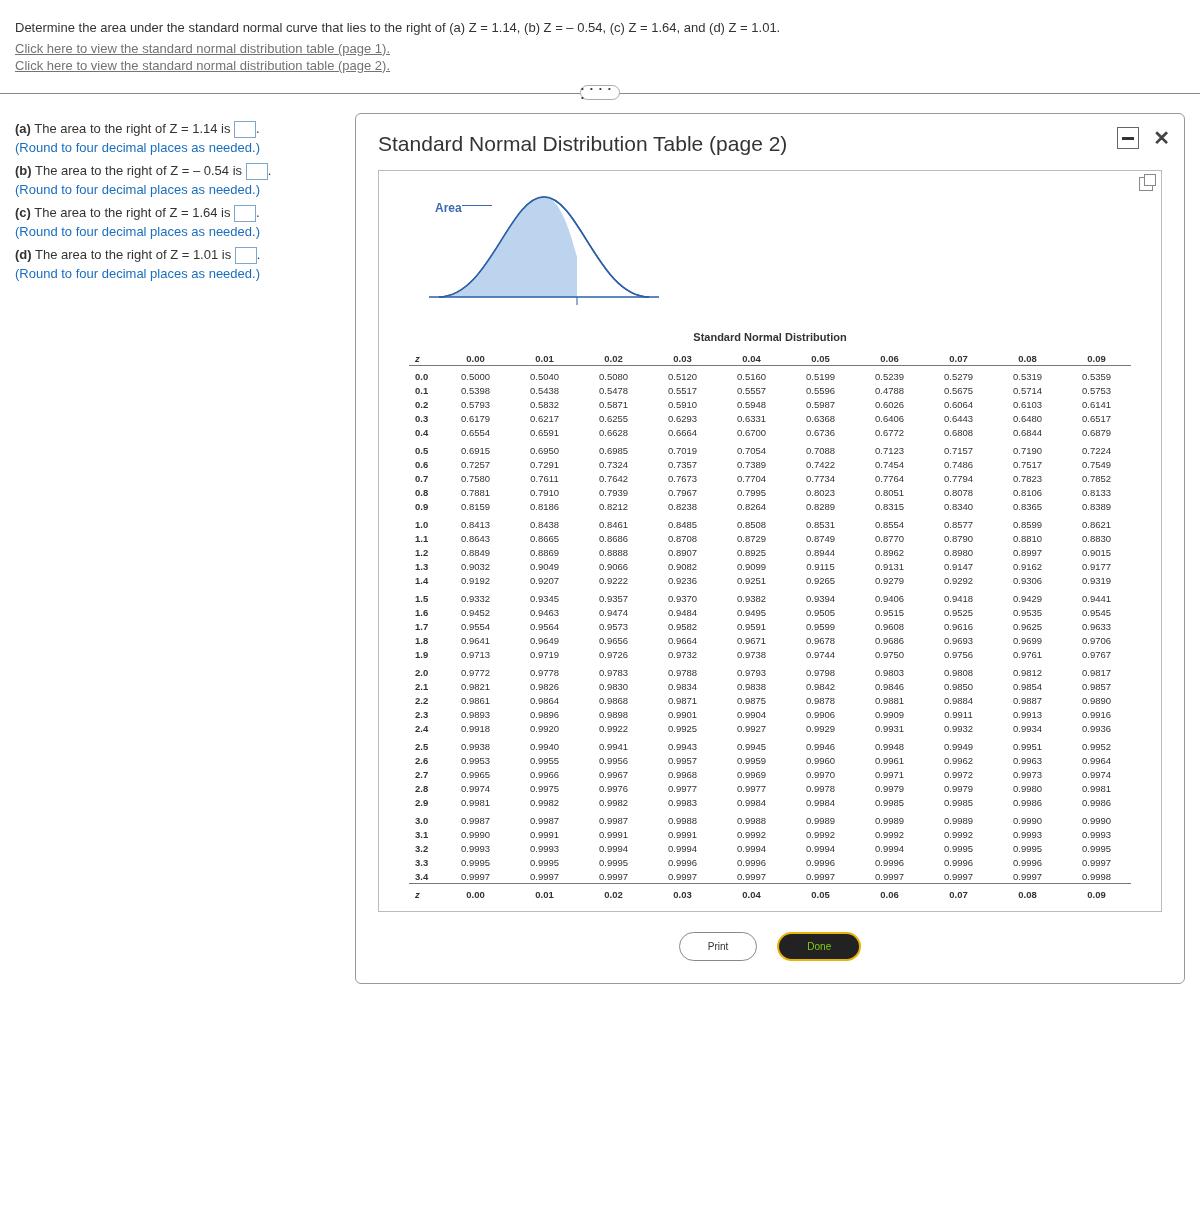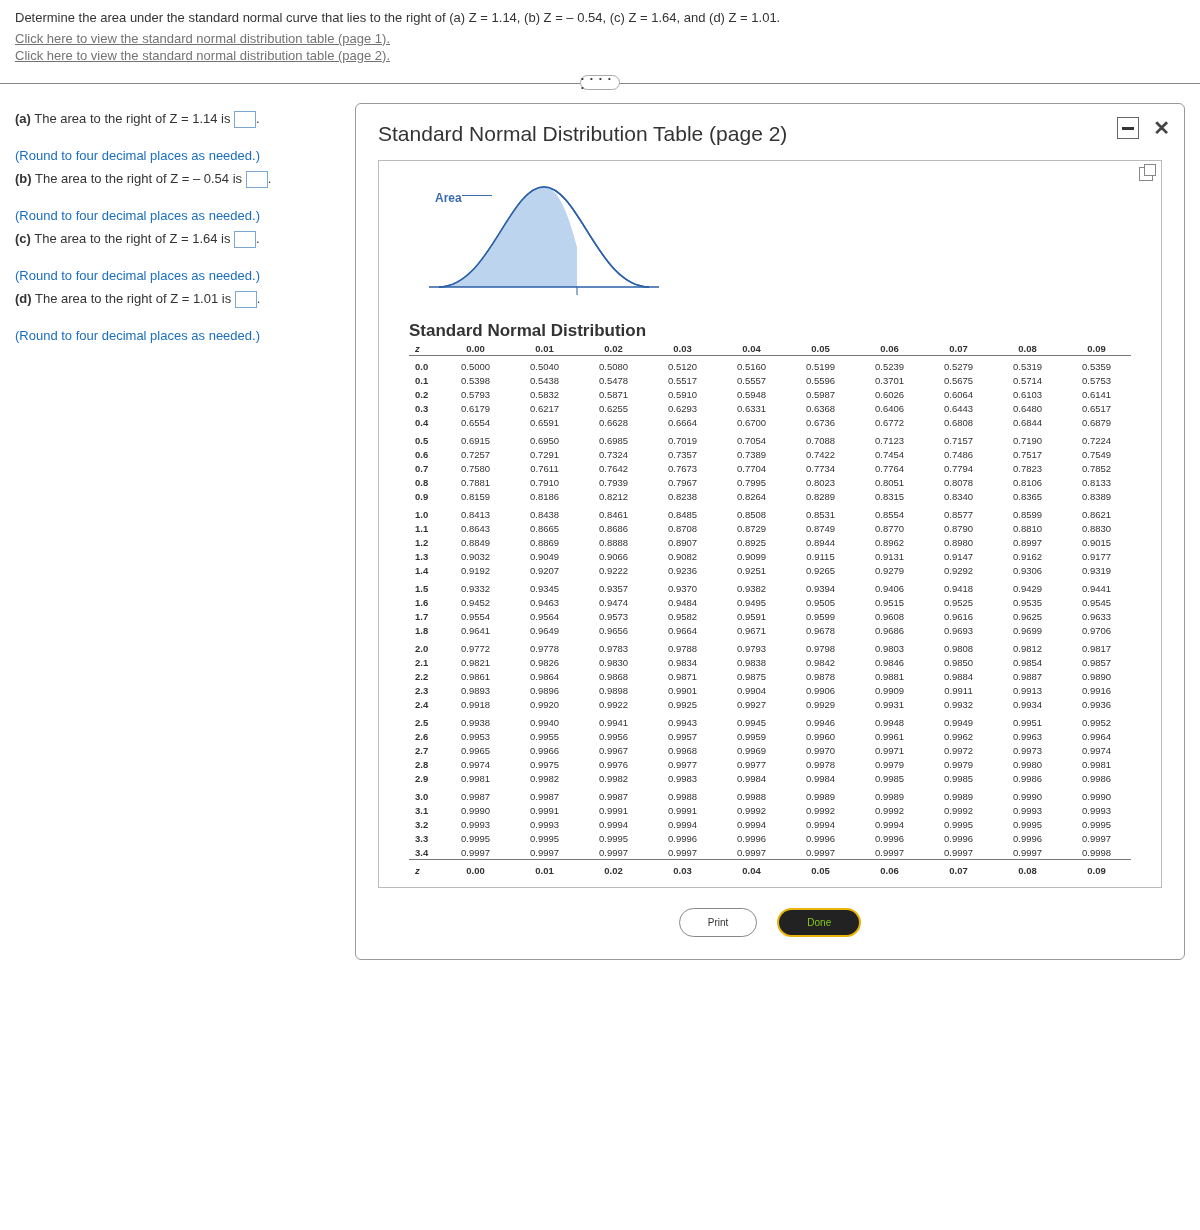--- a/index.html
+++ b/index.html
@@ -1,46 +1,46 @@
 <!DOCTYPE html>
 <html><head>
 <meta charset="utf-8">
 <style>
   * { box-sizing: border-box; margin: 0; padding: 0; }
   body { font-family: Arial, sans-serif; font-size: 13px; color: #333; background: #fff; width: 1200px; }
-  .content { padding: 10px 15px; }
+  .content { padding: 20px 15px; }
   .question-text { margin-bottom: 6px; font-size: 13px; }
   .link { color: #737373; text-decoration: underline; cursor: pointer; display: block; margin-bottom: 2px; }
   .divider-area { position: relative; height: 20px; margin: 10px 0; }
   .divider-line { border-top: 1px solid #888; position: absolute; left: -15px; right: -15px; top: 10px; }
   .expand-btn { position: absolute; left: 50%; top: 2px; transform: translateX(-50%); background: #fff; border: 1px solid #aaa; border-radius: 10px; width: 40px; height: 15px; display: flex; align-items: center; justify-content: center; font-size: 8px; letter-spacing: 2px; cursor: pointer; }
   .part { margin: 8px 0; }
   .part-label { display: inline; }
   .answer-box { display: inline-block; width: 22px; height: 17px; border: 1px solid #7ba7d1; vertical-align: middle; }
-  .round-note { color: #1a6ebd; margin-top: 20px; }
+  .round-note { color: #1a6ebd; margin-top: 2px; }
 
   .main-layout { display: flex; align-items: flex-start; }
   .left-col { flex: 0 0 330px; }
 
   .modal { position: relative; width: 845px; border: 1px solid #999; border-radius: 6px; background: #fff; margin-left: 10px; padding: 18px 22px 22px 22px; }
   .modal-title { font-size: 21px; font-weight: normal; color: #333; margin-bottom: 14px; }
   .modal-controls { position: absolute; right: 14px; top: 12px; display: flex; gap: 14px; align-items: center; }
   .min-icon { width: 22px; height: 22px; border: 1px solid #666; display: flex; align-items: center; justify-content: center; cursor: pointer; }
   .min-icon-inner { width: 12px; height: 3px; background: #333; }
   .close-icon { font-size: 20px; cursor: pointer; font-weight: bold; color: #444; }
   .table-panel { border: 1px solid #bbb; padding: 10px 30px 10px 30px; position: relative; }
   .copy-icon { position: absolute; right: 8px; top: 6px; width: 14px; height: 14px; border: 1px solid #888; cursor: pointer; }
   .copy-icon::after { content: ''; position: absolute; width: 10px; height: 10px; border: 1px solid #888; right: -4px; top: -4px; background: #fff; }
 
   .curve-area { height: 130px; position: relative; margin: 6px 0 14px 0; }
   .curve-svg { display: block; margin-left: 20px; }
   .area-label { position: absolute; left: 26px; top: 14px; font-size: 12px; font-weight: bold; color: #3b6cb3; }
   .area-label-line { position: absolute; left: 53px; top: 18px; width: 30px; height: 1px; background: #3b6cb3; }
 
-  .dist-title { text-align: left; font-weight: bold; font-size: 17px; margin-bottom: 0; }
+  .dist-title { text-align: center; font-weight: bold; font-size: 11px; margin-bottom: 8px; }
   table.z-table { width: 100%; border-collapse: collapse; font-size: 9.5px; }
   table.z-table th, table.z-table td { padding: 1.5px 4px; text-align: center; }
   table.z-table th { font-weight: bold; }
   table.z-table .row-head { font-weight: bold; text-align: left; padding-left: 6px; width: 32px; }
   .hr-row td { border-top: 1px solid #777; height: 0; padding: 0; }
   .group-spacer td { height: 4px; padding: 0; }
 
   .modal-buttons { display: flex; justify-content: center; gap: 20px; margin-top: 20px; }
   .btn { padding: 7px 28px; border-radius: 18px; font-size: 10px; cursor: pointer; }
   .btn-print { background: #fff; border: 1px solid #888; color: #333; }
@@ -143,21 +143,21 @@
                 <td>0.5359</td>
               </tr>
               <tr>
                 <td class="row-head">0.1</td>
                 <td>0.5398</td>
                 <td>0.5438</td>
                 <td>0.5478</td>
                 <td>0.5517</td>
                 <td>0.5557</td>
                 <td>0.5596</td>
-                <td>0.3701</td>
+                <td>0.4788</td>
                 <td>0.5675</td>
                 <td>0.5714</td>
                 <td>0.5753</td>
               </tr>
               <tr>
                 <td class="row-head">0.2</td>
                 <td>0.5793</td>
                 <td>0.5832</td>
                 <td>0.5871</td>
                 <td>0.5910</td>
@@ -377,20 +377,33 @@
                 <td>0.9641</td>
                 <td>0.9649</td>
                 <td>0.9656</td>
                 <td>0.9664</td>
                 <td>0.9671</td>
                 <td>0.9678</td>
                 <td>0.9686</td>
                 <td>0.9693</td>
                 <td>0.9699</td>
                 <td>0.9706</td>
+              </tr>
+              <tr>
+                <td class="row-head">1.9</td>
+                <td>0.9713</td>
+                <td>0.9719</td>
+                <td>0.9726</td>
+                <td>0.9732</td>
+                <td>0.9738</td>
+                <td>0.9744</td>
+                <td>0.9750</td>
+                <td>0.9756</td>
+                <td>0.9761</td>
+                <td>0.9767</td>
               </tr>
               <tr class="group-spacer">
                 <td colspan="11"></td>
               </tr>
               <tr>
                 <td class="row-head">2.0</td>
                 <td>0.9772</td>
                 <td>0.9778</td>
                 <td>0.9783</td>
                 <td>0.9788</td>

